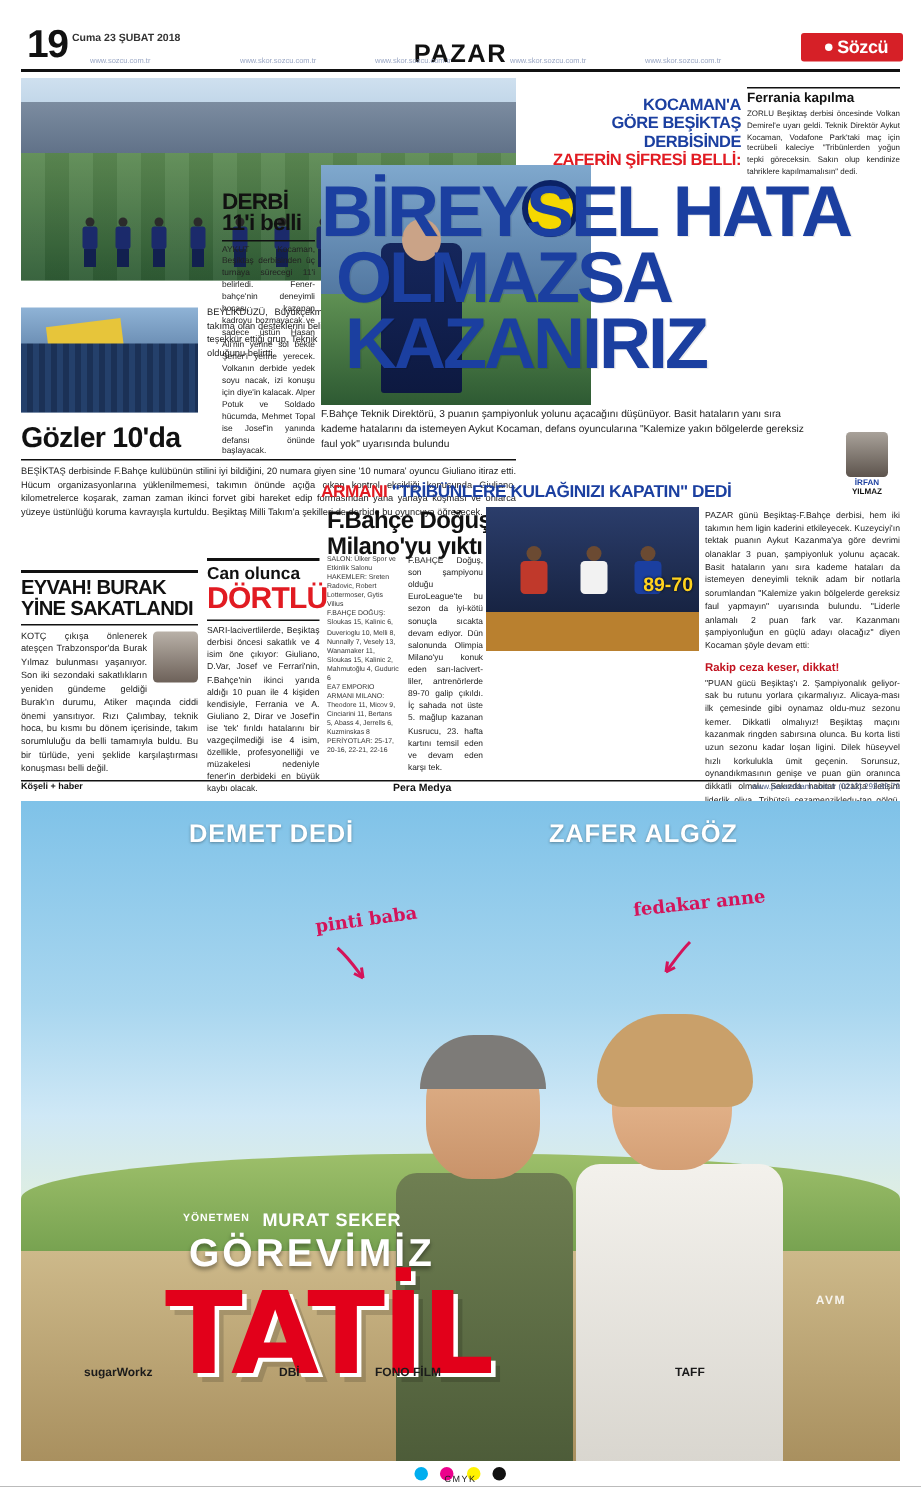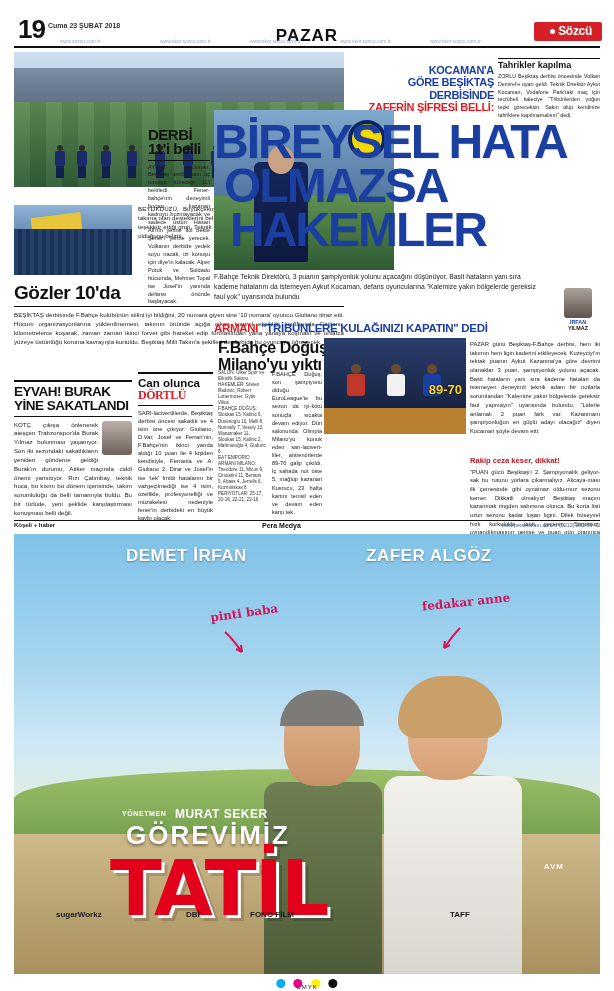--- a/index.html
+++ b/index.html
@@ -48,21 +48,21 @@
   .eyvah{position:absolute;left:14px;top:380px;width:118px;}
   .eyvah .hr{height:2px;background:#111;margin-bottom:3px;}
   .eyvah h3{margin:0;font-size:13.5px;line-height:1.02;font-weight:bold;color:#111;letter-spacing:-.5px;}
   .eyvah .hr2{height:1px;background:#111;margin:3px 0 4px;}
   .eyvah p{margin:0 0 3px;font-size:6.1px;line-height:1.45;color:#222;text-align:justify;}
   .eyvah .face{float:right;width:30px;height:34px;margin:0 0 2px 4px;background:linear-gradient(#b9b1a8,#6d6159);border-radius:3px;}
 
   .canyakan{position:absolute;left:138px;top:372px;width:75px;}
   .canyakan .hr{height:2px;background:#111;margin-bottom:3px;}
   .canyakan h3{margin:0;font-size:11.5px;font-weight:bold;color:#111;line-height:1.05;}
-  .canyakan h3 .big{display:block;font-size:12px;color:#e11b22;letter-spacing:-.5px;font-family:Liberation Serif, serif;}
+  .canyakan h3 .big{display:block;font-size:20px;color:#e11b22;letter-spacing:-.5px;}
   .canyakan .hr2{height:1px;background:#111;margin:3px 0 3px;}
   .canyakan p{margin:0 0 3px;font-size:5.8px;line-height:1.4;color:#222;text-align:justify;}
 
   
   .fbbox{position:absolute;left:218px;top:340px;width:248px;}
   .fbbox .hdr{font-size:16px;font-weight:bold;color:#111;line-height:1.05;letter-spacing:-.4px;}
   .fb-photo{position:absolute;left:324px;top:338px;width:142px;height:96px;background:linear-gradient(#2b3d6b,#101a33);overflow:hidden;}
   .fb-photo .floor{position:absolute;left:0;bottom:0;width:100%;height:26px;background:#b9802f;}
   .fb-photo .pl{position:absolute;bottom:24px;width:20px;height:46px;}
   .fb-photo .pl .hd{position:absolute;left:5px;top:0;width:10px;height:10px;border-radius:50%;background:#6b4a32;}
@@ -102,21 +102,21 @@
   .deck{position:absolute;left:214px;top:272px;width:330px;font-size:6.8px;line-height:1.5;color:#222;}
   .kocaman-line{position:absolute;left:214px;top:322px;width:360px;font-size:11.5px;font-weight:bold;color:#e11b22;letter-spacing:-.3px;}
   .kocaman-line em{font-style:normal;color:#1b3fa0;}
   .col-head{position:absolute;left:556px;top:288px;width:44px;text-align:center;}
   .col-head .av{width:28px;height:30px;margin:0 auto;border-radius:3px;background:linear-gradient(#a9a29a,#5d544d);}
   .col-head .n1{font-size:5.4px;font-weight:bold;color:#1b3fa0;margin-top:1px;}
   .col-head .n2{font-size:5.4px;font-weight:bold;color:#111;}
 
   .rightcol{position:absolute;left:470px;top:340px;width:130px;}
   .rightcol p{margin:0 0 4px;font-size:5.8px;line-height:1.5;color:#222;text-align:justify;}
-  .rightcol h5{margin:20px 0 3px;font-size:7.6px;font-weight:bold;color:#c1121f;}
+  .rightcol h5{margin:4px 0 3px;font-size:7.6px;font-weight:bold;color:#c1121f;}
 
   .midrule{position:absolute;left:14px;top:520px;width:586px;height:1px;background:#111;}
   .footerbar{position:absolute;left:14px;top:522px;width:586px;height:10px;}
   .footerbar .l{position:absolute;left:0;top:0;font-size:6px;font-weight:bold;color:#111;}
   .footerbar .c{position:absolute;left:248px;top:0;font-size:7px;font-weight:bold;color:#111;}
   .footerbar .r{position:absolute;right:0;top:0;font-size:5.4px;color:#4a5d86;}
 
   
   .ad{position:absolute;left:14px;top:534px;width:586px;height:440px;background:#f3f0e6;overflow:hidden;}
   .ad .sky{position:absolute;left:0;top:0;width:100%;height:300px;background:linear-gradient(#7fc2e8 0%,#a8d6ef 45%,#cfe8f6 70%,#e8f2d6 100%);}
@@ -264,21 +264,21 @@
 
   <div class="kicker">
     <div class="l1">KOCAMAN'A</div>
     <div class="l1">GÖRE BEŞİKTAŞ</div>
     <div class="l1">DERBİSİNDE</div>
     <div class="l2">ZAFERİN ŞİFRESİ BELLİ:</div>
   </div>
 
   <div class="tahrik">
     <div class="hr"></div>
-    <h4>Tahrikler kapılma</h4>
+    <h4>Ferrania kapılma</h4>
     <p>ZORLU Beşiktaş derbisi öncesinde Volkan Demirel'e uyarı geldi. Teknik Direktör Aykut Kocaman, Vodafone Park'taki maç için tecrübeli kaleciye "Tribünlerden yoğun tepki göreceksin. Sakın olup kendinize tahriklere kapılmamalısın" dedi.</p>
   </div>
 
   <div class="bigphoto">
     <div class="grass"></div>
     <div class="logo"></div>
     <div class="coach"></div>
     <div class="head"></div>
   </div>
 
@@ -287,21 +287,21 @@
       <span style="display:block">DERBİ</span>
       <span>11'i belli</span>
     </h3>
     <div class="hr"></div>
     <p>AYKUT Kocaman, Beşiktaş derbisinden üç turnaya sürecegi 11'i belirledi. Fener-bahçe'nin deneyimli hocası, kazanan kadroyu bozmayacak ve sadece üstün Hasan Ali'nin yerine sol bekte Şener'i yerine yerecek. Volkanın derbide yedek soyu nacak, izi konuşu için diye'in kalacak. Alper Potuk ve Soldado hücumda, Mehmet Topal ise Josef'in yanında defansı önünde başlayacak.</p>
   </div>
 
   <div class="bigtitle">
     <div>BİREYSEL HATA</div>
     <div>OLMAZSA</div>
-    <div>HAKEMLER</div>
+    <div>KAZANIRIZ</div>
   </div>
 
   <div class="deck">F.Bahçe Teknik Direktörü, 3 puanın şampiyonluk yolunu açacağını düşünüyor. Basit hataların yanı sıra kademe hatalarını da istemeyen Aykut Kocaman, defans oyuncularına "Kalemize yakın bölgelerde gereksiz faul yok" uyarısında bulundu</div>
   <div class="kocaman-line">
     <span>ARMANI</span>
     <em>"TRİBÜNLERE KULAĞINIZI KAPATIN" DEDİ</em>
   </div>
 
   <div class="col-head">
     <div class="av"></div>
@@ -349,21 +349,21 @@
     <div class="c">Pera Medya</div>
     <div class="r">www.perareklam.com.tr   (0212) 292 89 72</div>
   </div>
 
   <div class="ad">
     <div class="sky"></div>
     <div class="hills"></div>
     <div class="ground"></div>
 
     <div class="names">
-      <div class="n left">DEMET İRFAN</div>
+      <div class="n left">DEMET DEDİ</div>
       <div class="n right">ZAFER ALGÖZ</div>
     </div>
 
     <div class="hand1">pinti baba</div>
     <div class="hand2">fedakar anne</div>
     <svg class="arrow1" viewBox="0 0 26 26">
         <path d="M3 2 C10 8, 14 14, 20 22" stroke="#d4145a" stroke-width="2" fill="none"></path>
         <path d="M20 22 L14 19 M20 22 L19 15" stroke="#d4145a" stroke-width="2" fill="none"></path>
       </svg>
     <svg class="arrow2" viewBox="0 0 26 26">

